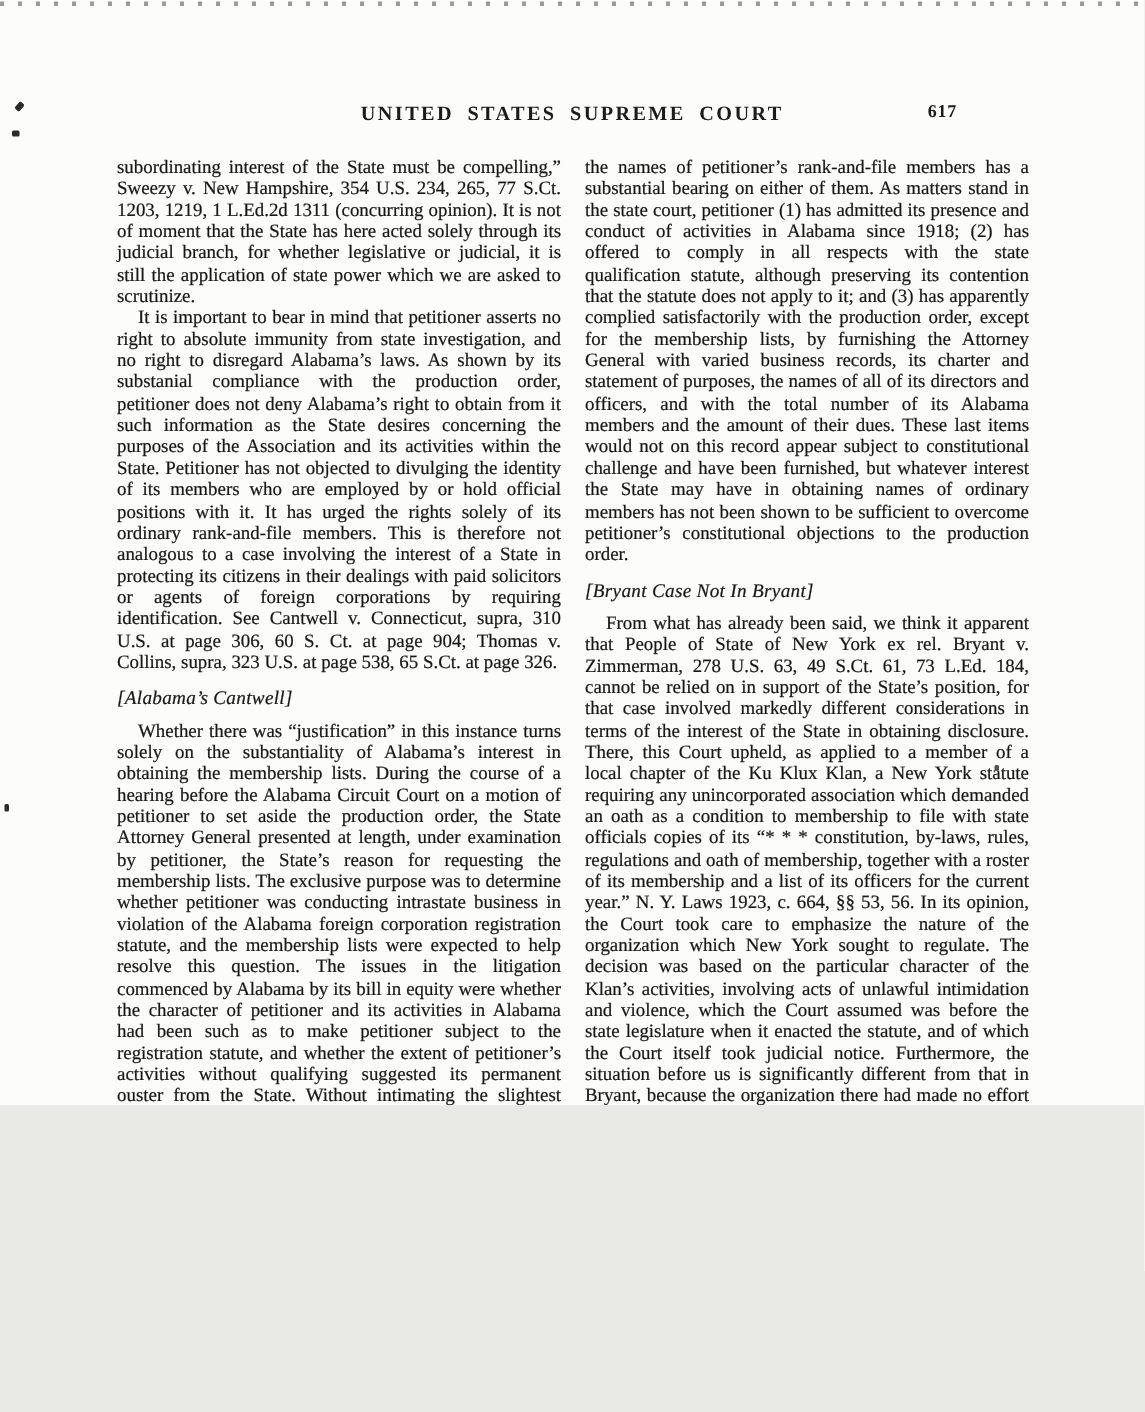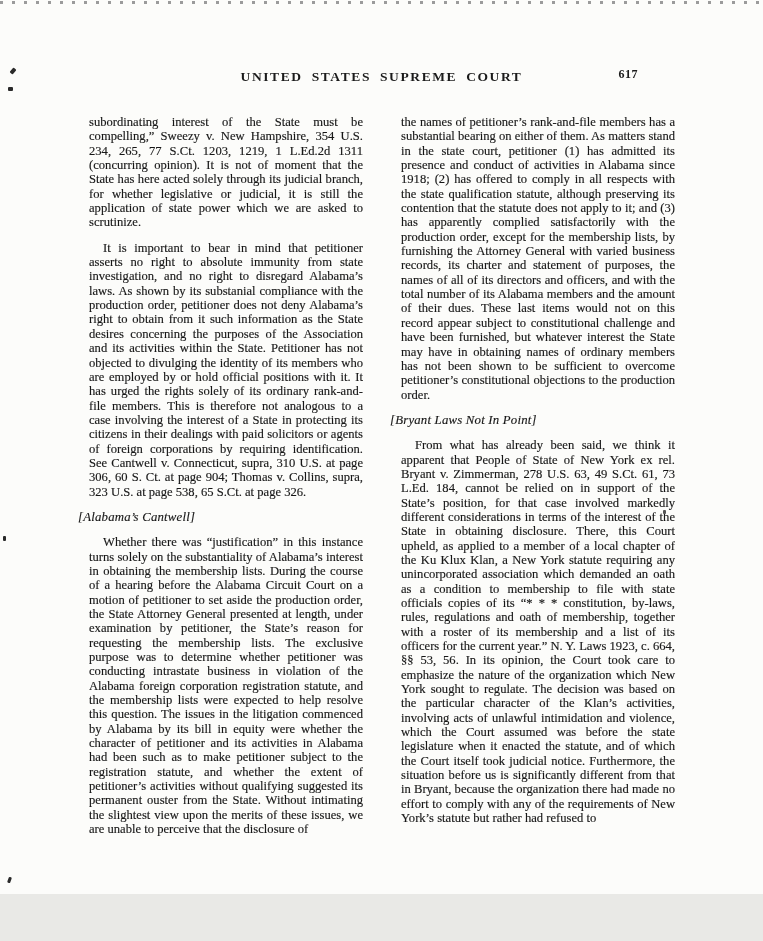--- a/index.html
+++ b/index.html
@@ -3,21 +3,21 @@
 <meta charset="utf-8">
 <style>
   html, body {
     margin: 0;
     padding: 0;
     background: #e9e9e6;
   }
   .page {
     position: relative;
     width: 763px;
-    height: 894px;
+    height: 737px;
     background: #fcfcfa;
     overflow: hidden;
     font-family: "Liberation Serif", "DejaVu Serif", serif;
     color: #161616;
   }
   
   .top-dotted-edge {
     position: absolute;
     top: 1px; left: 0;
     width: 100%; height: 3px;
@@ -51,21 +51,21 @@
     position: absolute;
     top: 104px;
     width: 296px;
     font-size: 12.6px;
     line-height: 14.35px;
     text-align: justify;
     -webkit-text-stroke: 0.15px #222;
   }
   .column-left  { left: 78px; }
   .column-right { left: 390px; }
-  .para { margin: 11px; }
+  .para { margin: 0; }
   .para.indent { text-indent: 14px; }
   .section-heading {
     margin: 10px 0 7px 0;
     font-size: 12.8px;
     font-weight: normal;
     font-style: italic;
     text-align: left;
     letter-spacing: 0.2px;
   }
   
@@ -108,21 +108,21 @@
 
   <div class="column column-left">
     <p class="para">subordinating interest of the State must be compelling,” Sweezy v. New Hampshire, 354 U.S. 234, 265, 77 S.Ct. 1203, 1219, 1 L.Ed.2d 1311 (concurring opinion). It is not of moment that the State has here acted solely through its judicial branch, for whether legislative or judicial, it is still the application of state power which we are asked to scrutinize.</p>
     <p class="para indent">It is important to bear in mind that petitioner asserts no right to absolute immunity from state investigation, and no right to disregard Alabama’s laws. As shown by its substanial compliance with the production order, petitioner does not deny Alabama’s right to obtain from it such information as the State desires concerning the purposes of the Association and its activities within the State. Petitioner has not objected to divulging the identity of its members who are employed by or hold official positions with it. It has urged the rights solely of its ordinary rank-and-file members. This is therefore not analogous to a case involving the interest of a State in protecting its citizens in their dealings with paid solicitors or agents of foreign corporations by requiring identification. See Cantwell v. Connecticut, supra, 310 U.S. at page 306, 60 S. Ct. at page 904; Thomas v. Collins, supra, 323 U.S. at page 538, 65 S.Ct. at page 326.</p>
     <h3 class="section-heading">[Alabama’s Cantwell]</h3>
     <p class="para indent">Whether there was “justification” in this instance turns solely on the substantiality of Alabama’s interest in obtaining the membership lists. During the course of a hearing before the Alabama Circuit Court on a motion of petitioner to set aside the production order, the State Attorney General presented at length, under examination by petitioner, the State’s reason for requesting the membership lists. The exclusive purpose was to determine whether petitioner was conducting intrastate business in violation of the Alabama foreign corporation registration statute, and the membership lists were expected to help resolve this question. The issues in the litigation commenced by Alabama by its bill in equity were whether the character of petitioner and its activities in Alabama had been such as to make petitioner subject to the registration statute, and whether the extent of petitioner’s activities without qualifying suggested its permanent ouster from the State. Without intimating the slightest view upon the merits of these issues, we are unable to perceive that the disclosure of</p>
   </div>
 
   <div class="column column-right">
     <p class="para">the names of petitioner’s rank-and-file members has a substantial bearing on either of them. As matters stand in the state court, petitioner (1) has admitted its presence and conduct of activities in Alabama since 1918; (2) has offered to comply in all respects with the state qualification statute, although preserving its contention that the statute does not apply to it; and (3) has apparently complied satisfactorily with the production order, except for the membership lists, by furnishing the Attorney General with varied business records, its charter and statement of purposes, the names of all of its directors and officers, and with the total number of its Alabama members and the amount of their dues. These last items would not on this record appear subject to constitutional challenge and have been furnished, but whatever interest the State may have in obtaining names of ordinary members has not been shown to be sufficient to overcome petitioner’s constitutional objections to the production order.</p>
-    <h3 class="section-heading">[Bryant Laws Not In Point]</h3>
+    <h3 class="section-heading">[Bryant Case Not In Bryant]</h3>
     <p class="para indent">From what has already been said, we think it apparent that People of State of New York ex rel. Bryant v. Zimmerman, 278 U.S. 63, 49 S.Ct. 61, 73 L.Ed. 184, cannot be relied on in support of the State’s position, for that case involved markedly different considerations in terms of the interest of the State in obtaining disclosure. There, this Court upheld, as applied to a member of a local chapter of the Ku Klux Klan, a New York statute requiring any unincorporated association which demanded an oath as a condition to membership to file with state officials copies of its “* * * constitution, by-laws, rules, regulations and oath of membership, together with a roster of its membership and a list of its officers for the current year.” N. Y. Laws 1923, c. 664, §§ 53, 56. In its opinion, the Court took care to emphasize the nature of the organization which New York sought to regulate. The decision was based on the particular character of the Klan’s activities, involving acts of unlawful intimidation and violence, which the Court assumed was before the state legislature when it enacted the statute, and of which the Court itself took judicial notice. Furthermore, the situation before us is significantly different from that in Bryant, because the organization there had made no effort to comply with any of the requirements of New York’s statute but rather had refused to</p>
   </div>
 
   <div class="bottom-line-seg seg1"></div>
   <div class="bottom-line-seg seg1b"></div>
   <div class="bottom-line-seg seg2"></div>
   <div class="bottom-line-seg seg3"></div>
   <div class="bottom-line-seg seg4"></div>
   <div class="bottom-line-seg seg5"></div>
 

